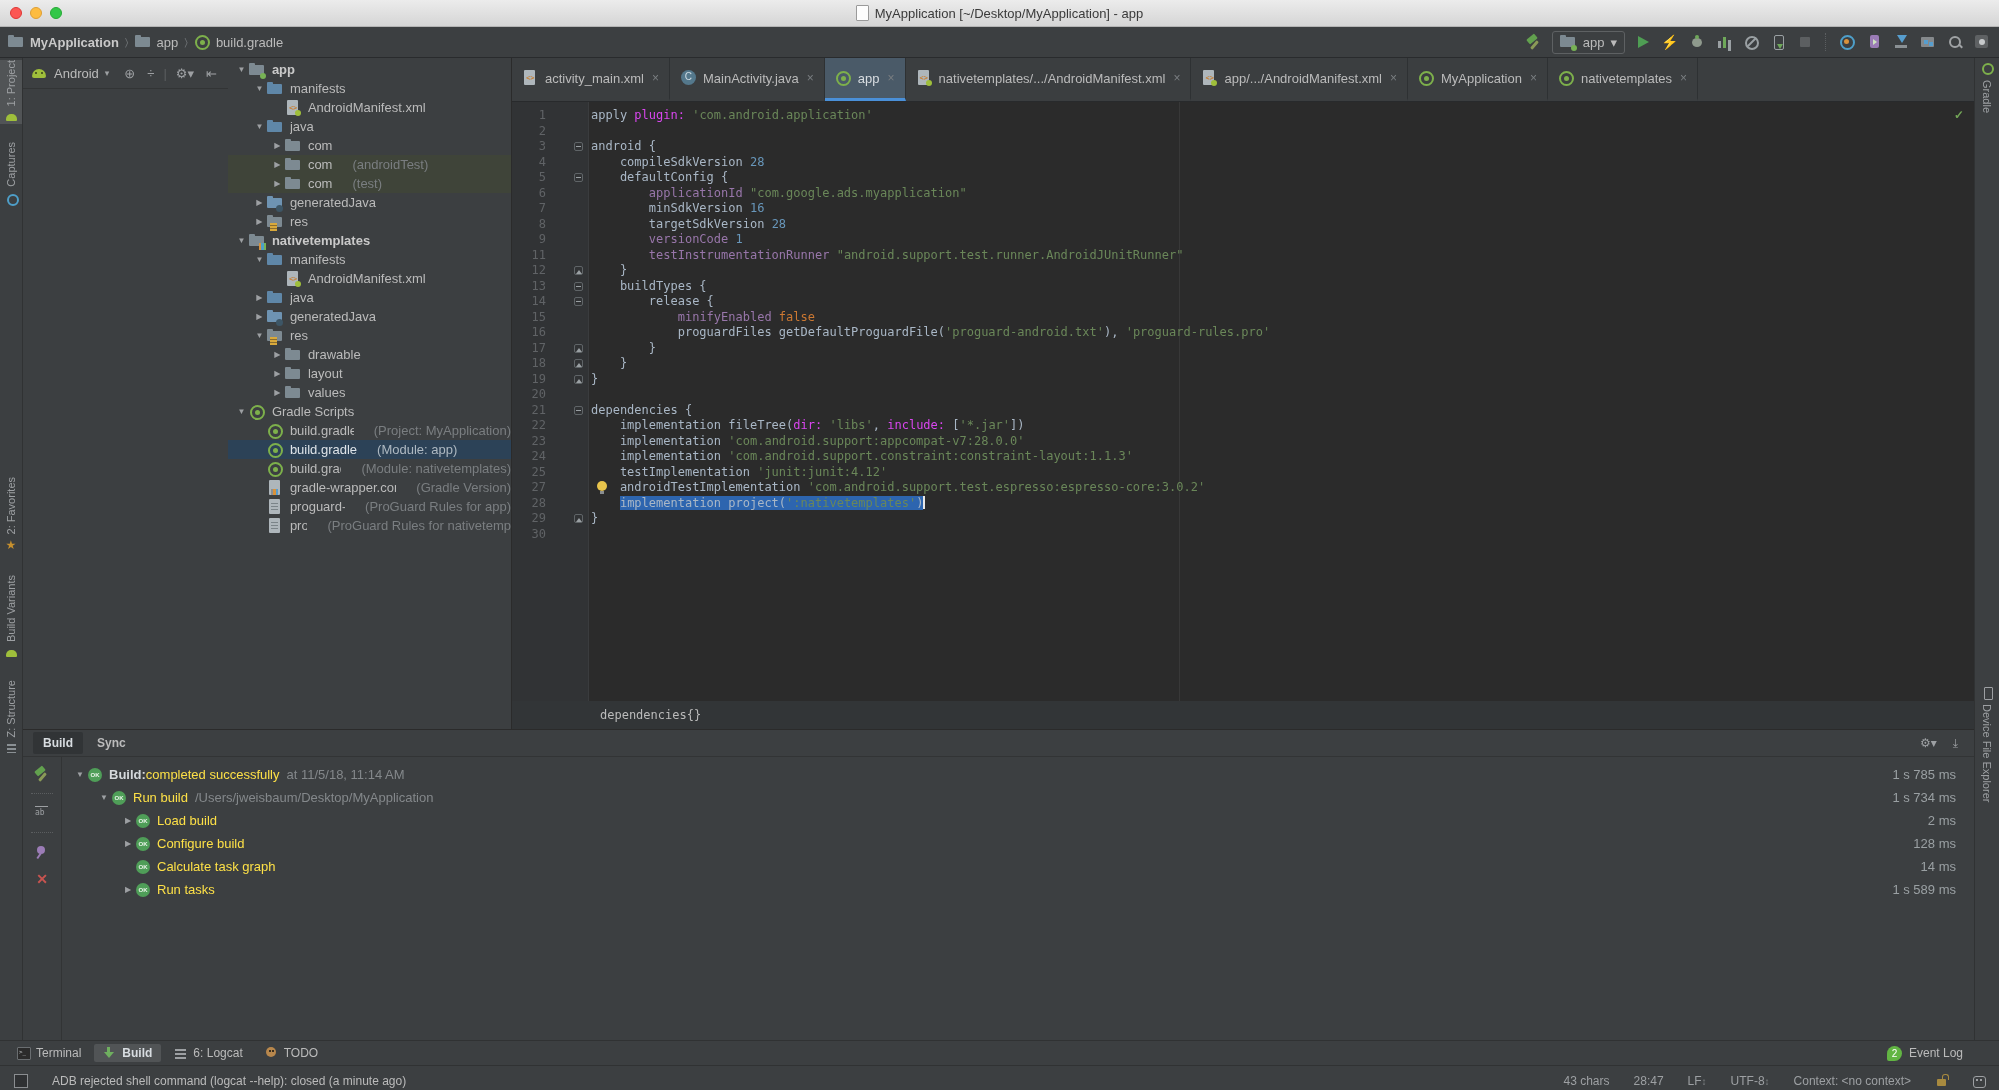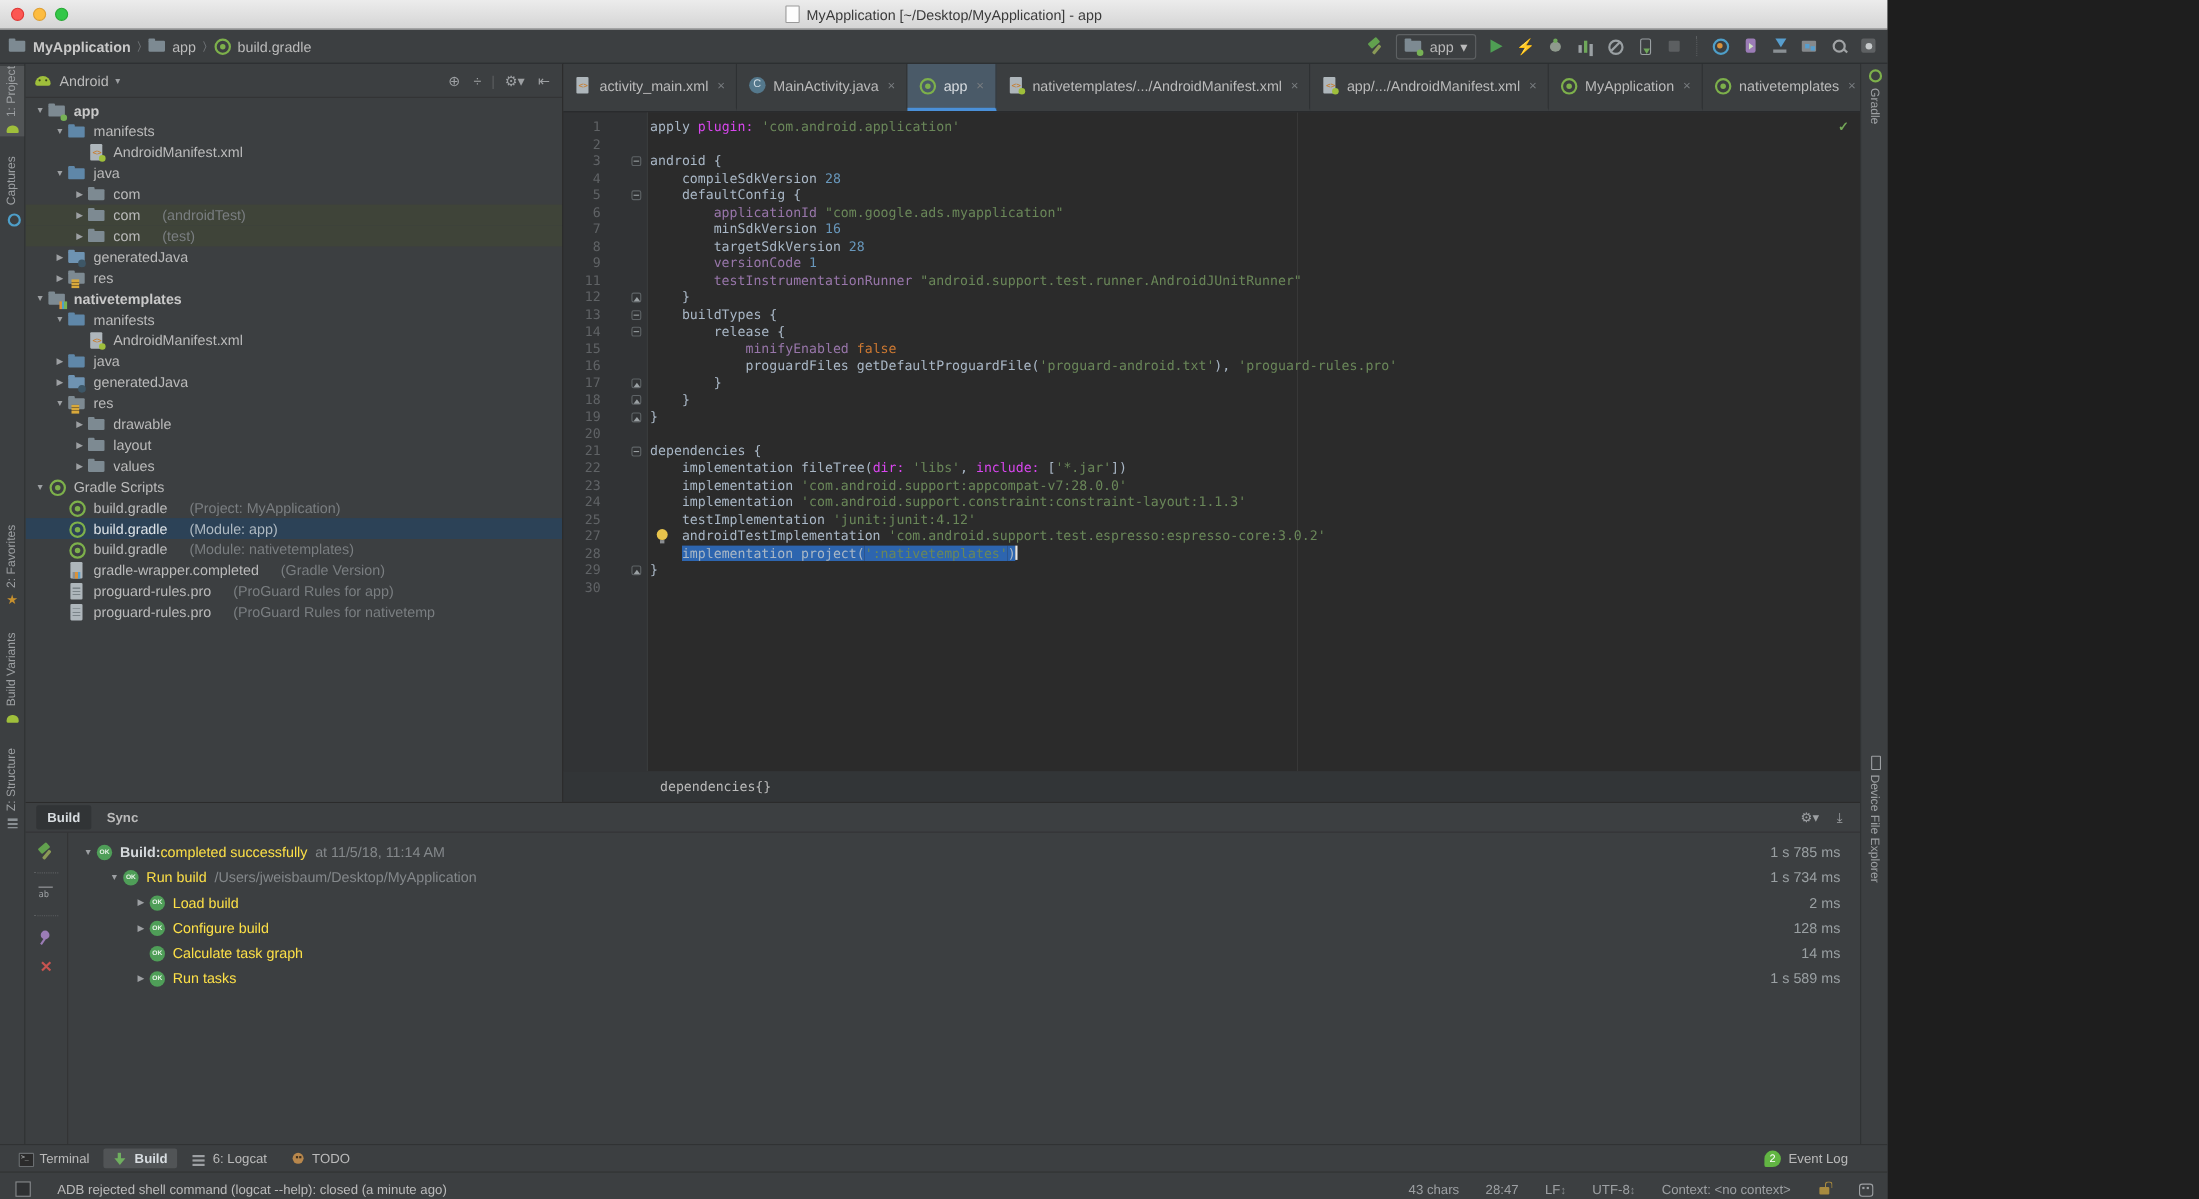--- a/index.html
+++ b/index.html
@@ -1,16 +1,16 @@
 <!DOCTYPE html>
 <html><head>
 <meta charset="utf-8">
 <style>
   html,body{margin:0;padding:0;background:#1e1e1e;}
-  .app{position:relative;width:1716px;height:1090px;background:#3C3F41;font-family:"Liberation Sans",sans-serif;overflow:hidden;color:#BBBBBB;-webkit-font-smoothing:antialiased;}
+  .app{position:relative;width:1999px;height:1090px;background:#3C3F41;font-family:"Liberation Sans",sans-serif;overflow:hidden;color:#BBBBBB;-webkit-font-smoothing:antialiased;}
   
   .titlebar{height:26px;background:linear-gradient(#ECECEC,#D5D5D5);border-bottom:1px solid #B4B4B4;position:relative;display:flex;align-items:center;justify-content:center;}
   .lights{position:absolute;left:10px;top:7px;display:flex;gap:8px;}
   .light{width:12px;height:12px;border-radius:50%;}
   .light.red{background:#FC5753;border:1px solid #DF3734;box-sizing:border-box}
   .light.yellow{background:#FDBC40;border:1px solid #DE9F34;box-sizing:border-box}
   .light.green{background:#33C748;border:1px solid #27AA35;box-sizing:border-box}
   .wtitle{font-size:13px;color:#3A3A3A;display:flex;align-items:center;gap:6px;}
   .doc-ico{display:inline-block;width:11px;height:14px;background:#FDFDFD;border:1px solid #9A9A9A;border-radius:1px;}
   
@@ -87,21 +87,21 @@
   .mini{display:inline-block;position:relative;width:13px;height:13px;}
   .m-android::before{content:'';position:absolute;left:1px;top:3px;width:11px;height:7px;background:#9FBF3B;border-radius:5px 5px 1px 1px;}
   .m-capture::before{content:'';position:absolute;left:2px;top:2px;width:8px;height:8px;border:2px solid #4E9FC9;border-radius:50%;}
   .m-star{color:#C6902E;font-size:12px;line-height:13px;text-align:center;}
   .m-grid::before{content:'';position:absolute;left:2px;top:2px;width:9px;height:9px;background:repeating-linear-gradient(#8A9094 0 2px,transparent 2px 4px);}
   .m-gradle::before{content:'';position:absolute;left:1px;top:1px;width:8px;height:8px;border:2px solid #7DB04B;border-radius:50%;}
   .m-phone::before{content:'';position:absolute;left:3px;top:1px;width:7px;height:11px;border:1px solid #9DA0A3;border-radius:1px;}
   .center{flex:1;display:flex;flex-direction:column;min-width:0;}
   .workspace{display:flex;height:671px;border-bottom:1px solid #2B2B2B;}
   
-  .project{width:488px;background:#3C3F41;border-right:1px solid #2B2B2B;display:flex;flex-direction:column;}
+  .project{width:488px;background:#3C3F41;border-right:1px solid #2B2B2B;display:flex;flex-direction:row;}
   .pheader{height:30px;display:flex;align-items:center;padding:0 8px;gap:6px;font-size:13px;color:#BBBBBB;border-bottom:1px solid #323435;}
   .pheader .spacer{flex:1;}
   .phico{color:#9DA0A3;font-size:13px;padding:0 3px;cursor:default;}
   .ptree{flex:1;overflow:hidden;padding-top:2px;}
   .trow{height:19px;display:flex;align-items:center;font-size:13px;white-space:nowrap;cursor:default;}
   .trow .arr{width:15px;text-align:center;font-size:8px;color:#9DA0A3;flex:none;}
   .trow .lbl{margin-left:6px;color:#BBBBBB;overflow:hidden;}
   .trow .lbl.bold{font-weight:bold;color:#C9C9C9;}
   .trow .note{margin-left:20px;color:#7A7E81;}
   .trow.sel{background:#2C4257;}
@@ -152,21 +152,21 @@
   .brow{height:23px;display:flex;align-items:center;font-size:13px;white-space:nowrap;}
   .brow .arr{width:16px;text-align:center;font-size:8px;color:#9DA0A3;flex:none;}
   .brow .ok{width:14px;height:14px;border-radius:50%;background:#4F9E58;color:#EAF4EA;font-size:6px;font-weight:bold;display:flex;align-items:center;justify-content:center;margin-right:7px;flex:none;}
   .brow .bl{font-weight:bold;color:#D5D9DC;}
   .brow .tx{color:#fde047;}
   .brow .nt{color:#84888B;margin-left:7px;}
   .brow .spacer{flex:1;}
   .brow .dur{color:#9AA0A3;padding-right:18px;font-size:13px;}
   
   .bottombar{height:24px;background:#3C3F41;border-top:1px solid #303233;display:flex;align-items:center;padding:0 8px;gap:4px;position:relative;}
-  .bbitem{display:flex;align-items:flex-end;gap:6px;font-size:12px;color:#BBBBBB;padding:2px 9px;cursor:default;}
+  .bbitem{display:flex;align-items:flex-start;gap:6px;font-size:12px;color:#BBBBBB;padding:2px 9px;cursor:default;}
   .bbitem.sel{background:#515456;border-radius:2px;color:#D8DDE1;font-weight:bold;}
   .m-terminal::before{content:'';position:absolute;left:0;top:1px;width:12px;height:11px;background:#2B2B2B;border:1px solid #6A6E71;border-radius:1px;}
   .m-terminal::after{content:'>_';position:absolute;left:2px;top:2px;font-size:6px;color:#C8CCCE;font-family:"DejaVu Sans Mono",monospace;}
   .m-builddl::before{content:'';position:absolute;left:4px;top:1px;width:3px;height:6px;background:#6FAF5F;}
   .m-builddl::after{content:'';position:absolute;left:1px;top:6px;border-top:6px solid #6FAF5F;border-left:5px solid transparent;border-right:5px solid transparent;}
   .m-logcat::before{content:'';position:absolute;left:1px;top:3px;width:11px;height:2px;background:#9DA0A3;box-shadow:0 4px 0 #9DA0A3,0 8px 0 #9DA0A3;}
   .m-todo::before{content:'';position:absolute;left:1px;top:1px;width:10px;height:10px;border-radius:50%;background:#B8874C;}
   .m-todo::after{content:'';position:absolute;left:4px;top:4px;width:2px;height:2px;background:#3C2F1E;box-shadow:3px 0 0 #3C2F1E;}
   .eventlog{position:absolute;right:36px;display:flex;align-items:center;gap:7px;font-size:12px;color:#BBBBBB;}
   .elbadge{width:15px;height:15px;border-radius:50% 50% 50% 2px;background:#62B543;color:#FFFFFF;font-size:10px;display:flex;align-items:center;justify-content:center;}

